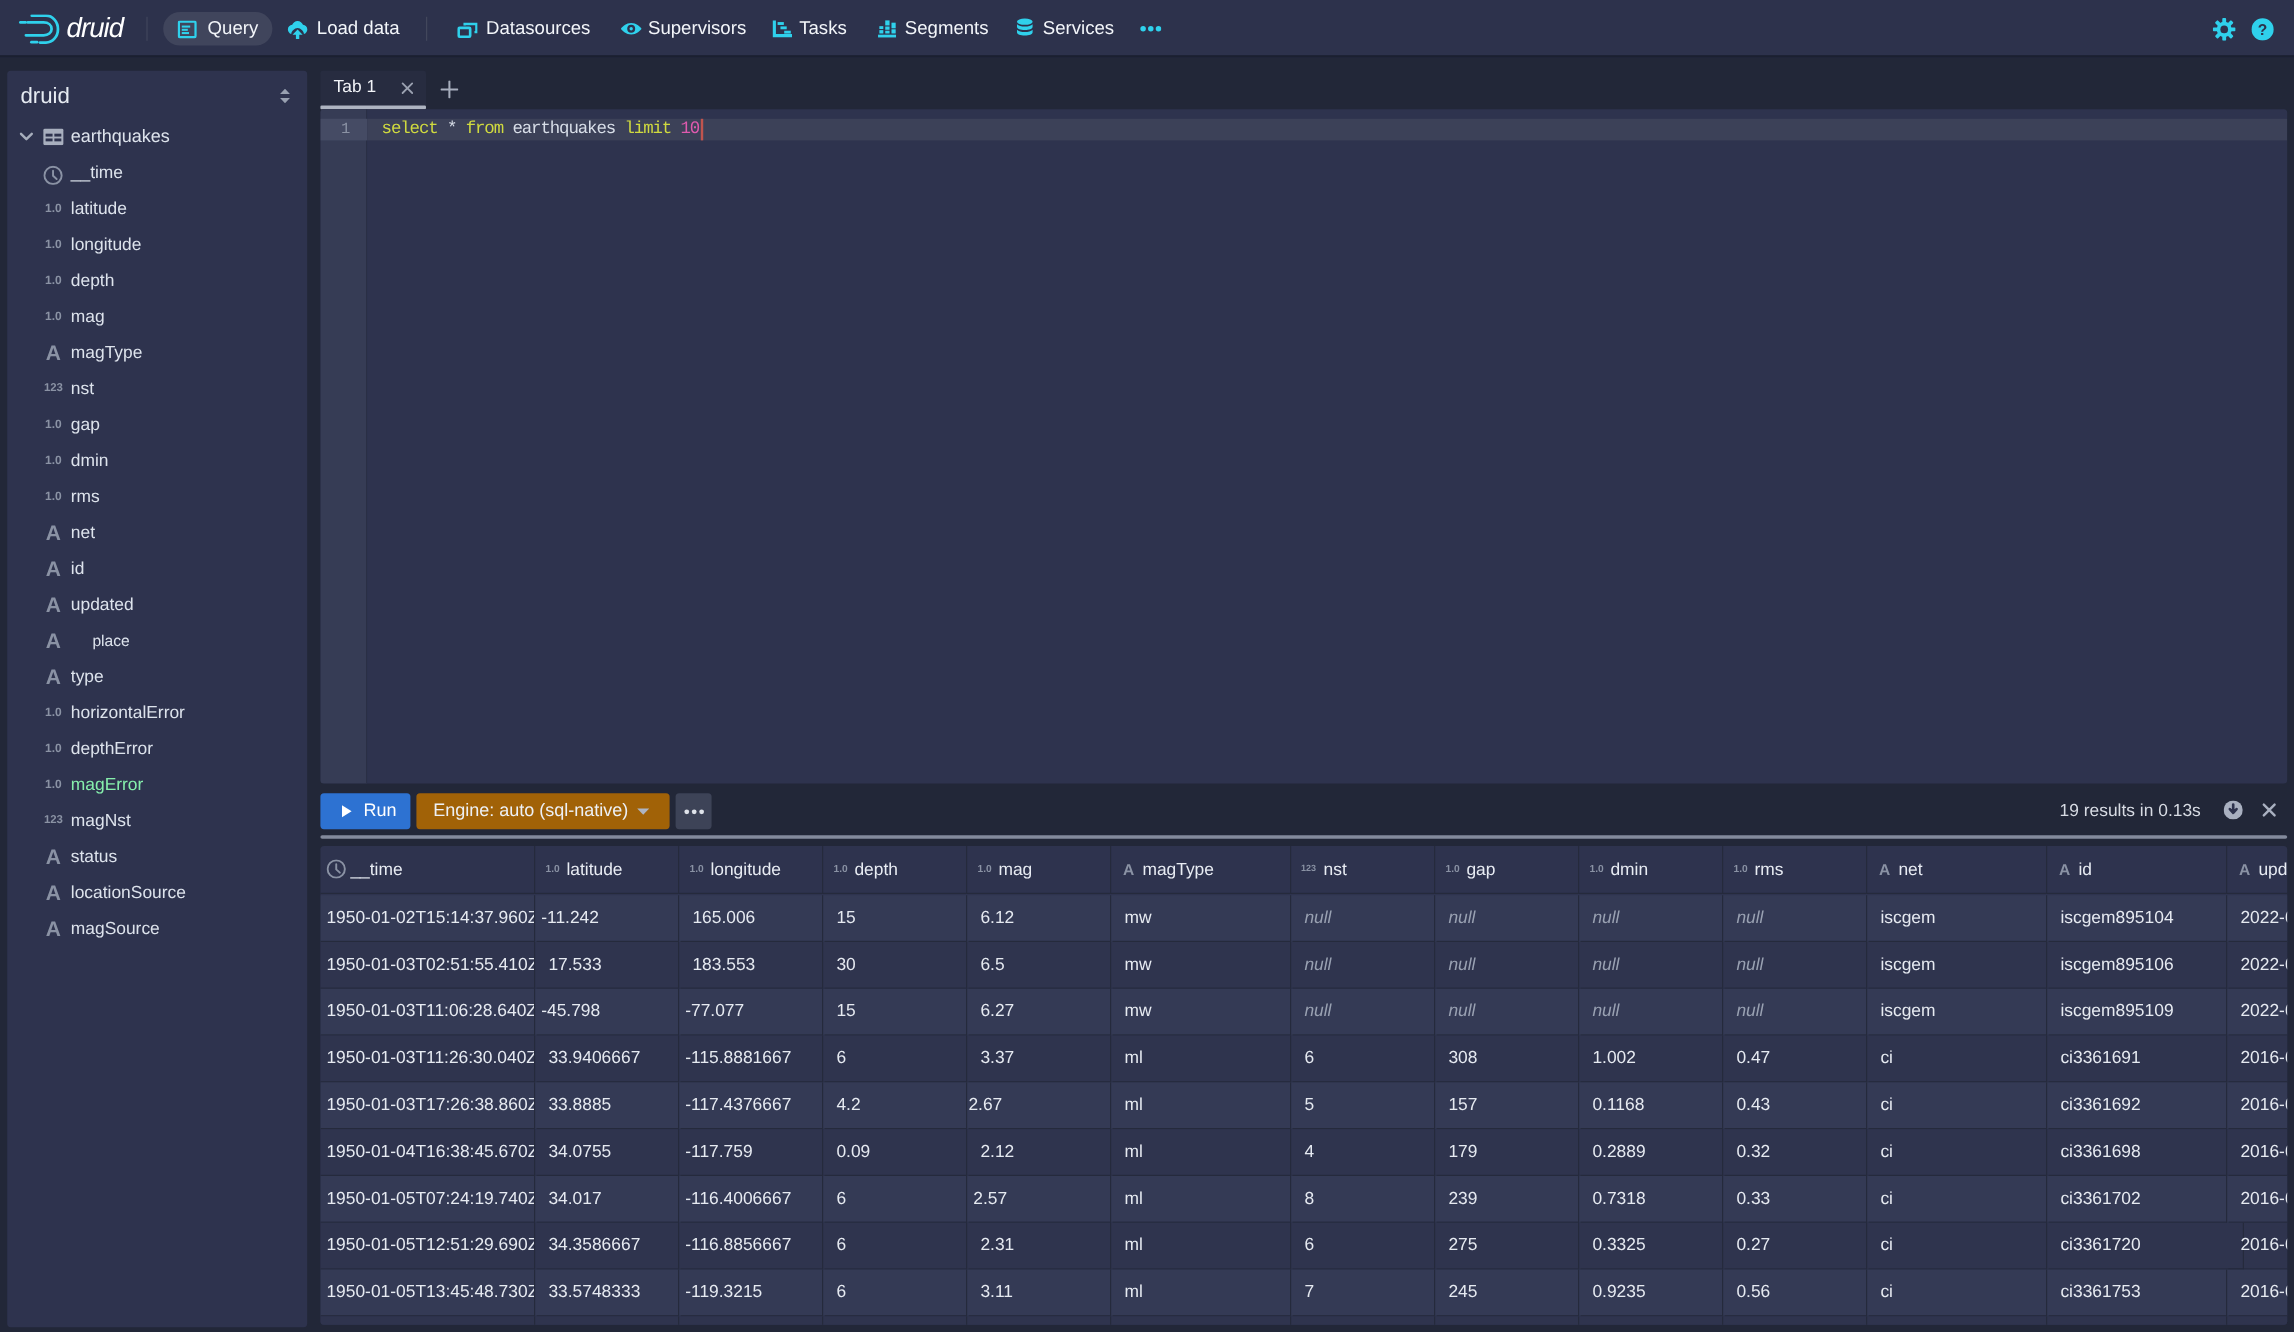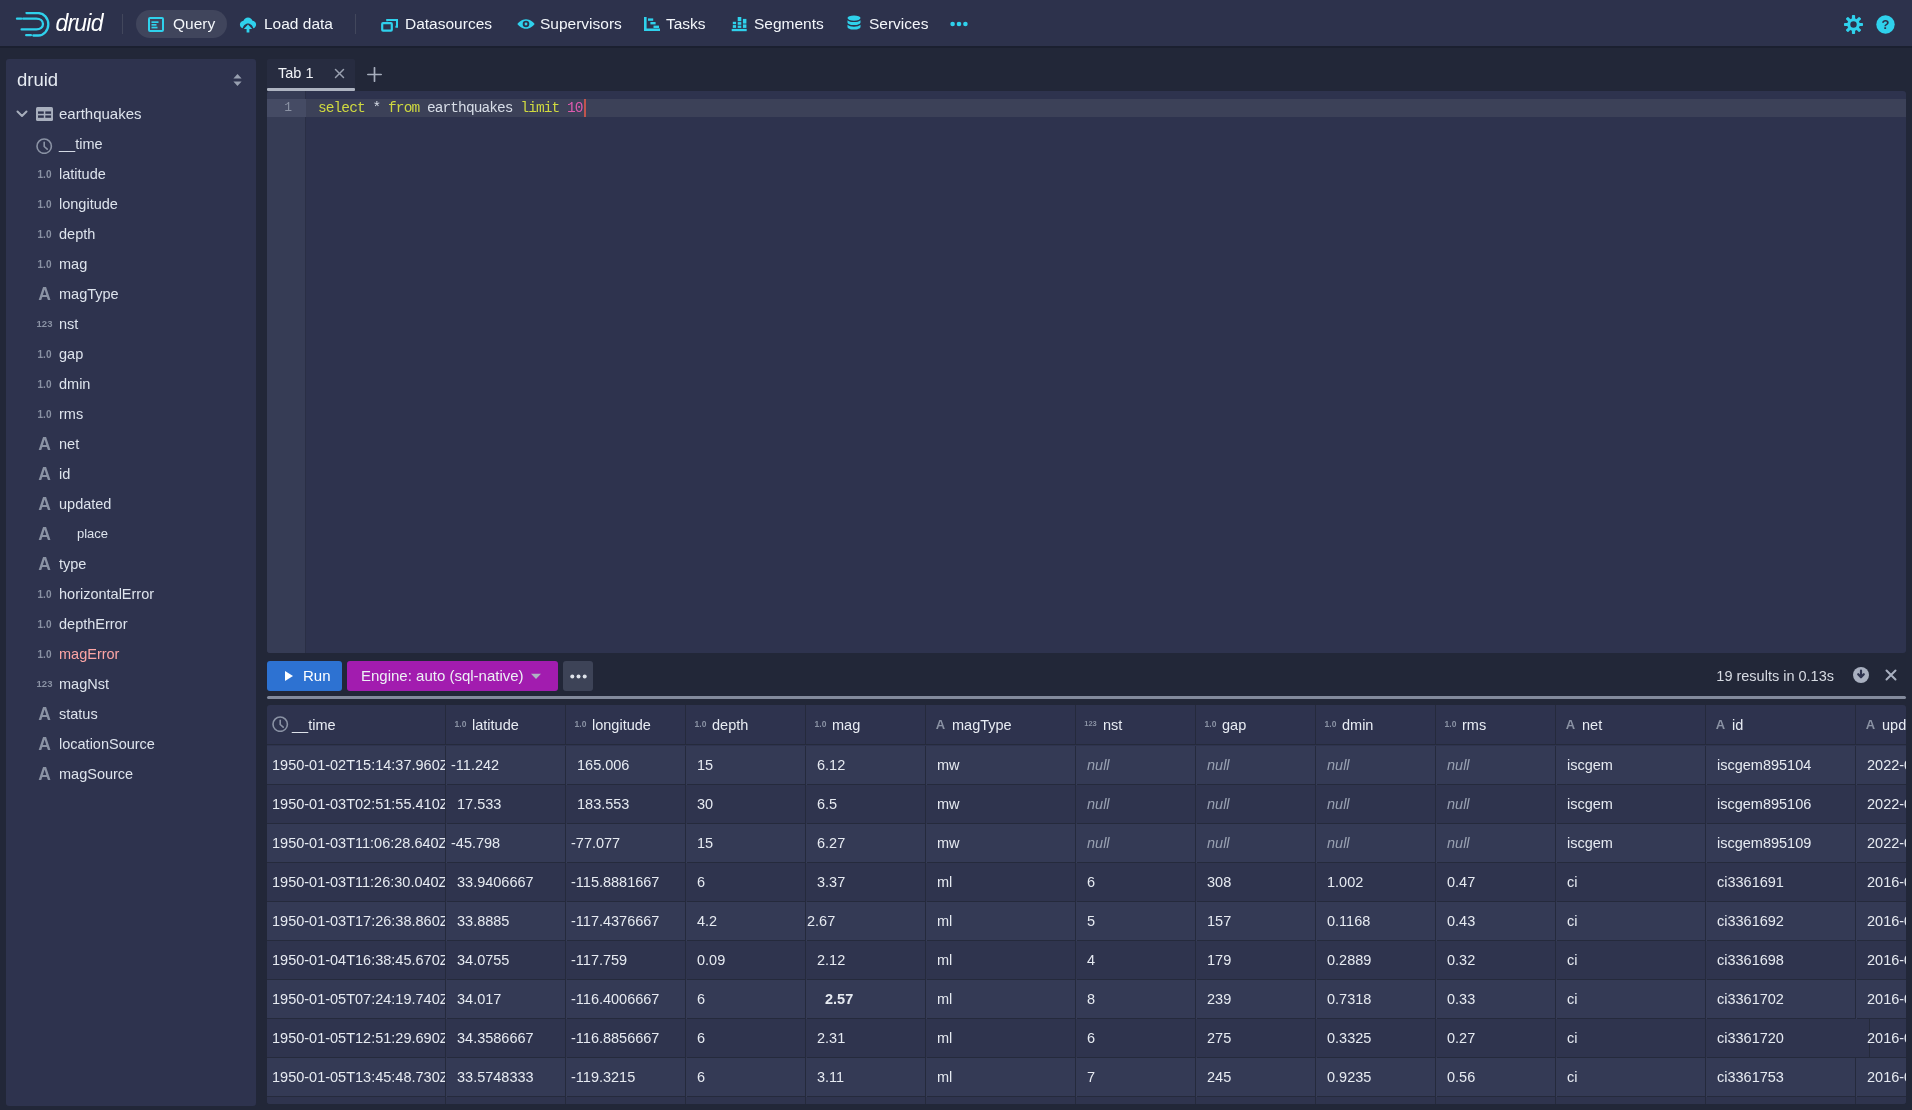--- a/index.html
+++ b/index.html
@@ -173,21 +173,21 @@
 <div style="position:absolute;left:53px;top:430px;height:30px;line-height:30px;font-size:14.5px;color:#dde3ec">updated</div>
 <div style="position:absolute;left:30.5px;top:466.5px;width:16px;height:17px;line-height:17px;font-size:17.5px;font-weight:600;color:#8a92a4;text-align:center">A</div>
 <div style="position:absolute;left:71px;top:460px;height:30px;line-height:30px;font-size:13px;color:#dde3ec">place</div>
 <div style="position:absolute;left:30.5px;top:496.5px;width:16px;height:17px;line-height:17px;font-size:17.5px;font-weight:600;color:#8a92a4;text-align:center">A</div>
 <div style="position:absolute;left:53px;top:490px;height:30px;line-height:30px;font-size:14.5px;color:#dde3ec">type</div>
 <div style="position:absolute;left:30.5px;top:530px;width:16px;height:12px;line-height:12px;font-size:10px;font-weight:bold;color:#8a92a4;text-align:center">1.0</div>
 <div style="position:absolute;left:53px;top:520px;height:30px;line-height:30px;font-size:14.5px;color:#dde3ec">horizontalError</div>
 <div style="position:absolute;left:30.5px;top:560px;width:16px;height:12px;line-height:12px;font-size:10px;font-weight:bold;color:#8a92a4;text-align:center">1.0</div>
 <div style="position:absolute;left:53px;top:550px;height:30px;line-height:30px;font-size:14.5px;color:#dde3ec">depthError</div>
 <div style="position:absolute;left:30.5px;top:590px;width:16px;height:12px;line-height:12px;font-size:10px;font-weight:bold;color:#8a92a4;text-align:center">1.0</div>
-<div style="position:absolute;left:53px;top:580px;height:30px;line-height:30px;font-size:14.5px;color:#fca5a5">magError</div>
+<div style="position:absolute;left:53px;top:580px;height:30px;line-height:30px;font-size:14.5px;color:#86efac">magError</div>
 <div style="position:absolute;left:29.5px;top:618.8px;width:18px;height:12px;line-height:12px;font-size:9.5px;font-weight:bold;color:#8a92a4;text-align:center">123</div>
 <div style="position:absolute;left:53px;top:610px;height:30px;line-height:30px;font-size:14.5px;color:#dde3ec">magNst</div>
 <div style="position:absolute;left:30.5px;top:646.5px;width:16px;height:17px;line-height:17px;font-size:17.5px;font-weight:600;color:#8a92a4;text-align:center">A</div>
 <div style="position:absolute;left:53px;top:640px;height:30px;line-height:30px;font-size:14.5px;color:#dde3ec">status</div>
 <div style="position:absolute;left:30.5px;top:676.5px;width:16px;height:17px;line-height:17px;font-size:17.5px;font-weight:600;color:#8a92a4;text-align:center">A</div>
 <div style="position:absolute;left:53px;top:670px;height:30px;line-height:30px;font-size:14.5px;color:#dde3ec">locationSource</div>
 <div style="position:absolute;left:30.5px;top:706.5px;width:16px;height:17px;line-height:17px;font-size:17.5px;font-weight:600;color:#8a92a4;text-align:center">A</div>
 <div style="position:absolute;left:53px;top:700px;height:30px;line-height:30px;font-size:14.5px;color:#dde3ec">magSource</div>
 </div>
 <div style="position:absolute;left:267px;top:59px;width:88px;height:29px;background:#272c40;border-radius:2px 2px 0 0"></div>
@@ -212,21 +212,21 @@
   <div style="position:absolute;left:317px;top:8px;width:2px;height:18px;background:#c0544e"></div>
 </div>
 <div style="position:absolute;left:267px;top:661px;width:75px;height:30px;background:#2d72d2;border-radius:3px">
   <div style="position:absolute;left:17px;top:9px">
       <svg width="10" height="12" viewBox="0 0 10 12">
         <path d="M1 1 L9 6 L1 11 z" fill="#fff"></path>
       </svg>
     </div>
   <div style="position:absolute;left:36px;top:0;height:30px;line-height:30px;font-size:15px;color:#fff">Run</div>
 </div>
-<div style="position:absolute;left:347px;top:661px;width:211px;height:30px;background:#a21caf;border-radius:3px">
+<div style="position:absolute;left:347px;top:661px;width:211px;height:30px;background:#a16207;border-radius:3px">
   <div style="position:absolute;left:14px;top:0;height:30px;line-height:30px;font-size:15px;color:#edf0f5">Engine: auto (sql-native)</div>
   <div style="position:absolute;left:183px;top:11.5px">
       <svg width="12" height="7" viewBox="0 0 12 7">
         <path d="M1 0.8 L6 6 L11 0.8 z" fill="#aeb4c2"></path>
       </svg>
     </div>
 </div>
 <div style="position:absolute;left:563px;top:661px;width:30px;height:30px;background:#3d4357;border-radius:3px">
   <div style="position:absolute;left:6.5px;top:12.5px">
       <svg width="17" height="5" viewBox="0 0 17 5">
@@ -398,21 +398,21 @@
         <div class="td" style="left:1170px;width:119px;padding-left:10px;">0.32</div>
         <div class="td" style="left:1290px;width:149px;padding-left:10px;">ci</div>
         <div class="td" style="left:1440px;width:149px;padding-left:10px;">ci3361698</div>
         <div class="td" style="left:1590px;width:149px;padding-left:10px;">2016-01</div>
       </div>
 <div class="tr rodd" style="top:234px">
         <div class="td" style="left:0px;width:179px;padding-left:5px;">1950-01-05T07:24:19.740Z</div>
         <div class="td" style="left:180px;width:119px;padding-left:10px;">34.017</div>
         <div class="td" style="left:300px;width:119px;padding-left:4px;">-116.4006667</div>
         <div class="td" style="left:420px;width:119px;padding-left:10px;">6</div>
-        <div class="td" style="left:540px;width:119px;padding-left:18px;font-weight:bold;">2.57</div>
+        <div class="td" style="left:540px;width:119px;padding-left:4px;">2.57</div>
         <div class="td" style="left:660px;width:149px;padding-left:10px;">ml</div>
         <div class="td" style="left:810px;width:119px;padding-left:10px;">8</div>
         <div class="td" style="left:930px;width:119px;padding-left:10px;">239</div>
         <div class="td" style="left:1050px;width:119px;padding-left:10px;">0.7318</div>
         <div class="td" style="left:1170px;width:119px;padding-left:10px;">0.33</div>
         <div class="td" style="left:1290px;width:149px;padding-left:10px;">ci</div>
         <div class="td" style="left:1440px;width:149px;padding-left:10px;">ci3361702</div>
         <div class="td" style="left:1590px;width:149px;padding-left:10px;">2016-01</div>
       </div>
 <div class="tr reven" style="top:273px">

